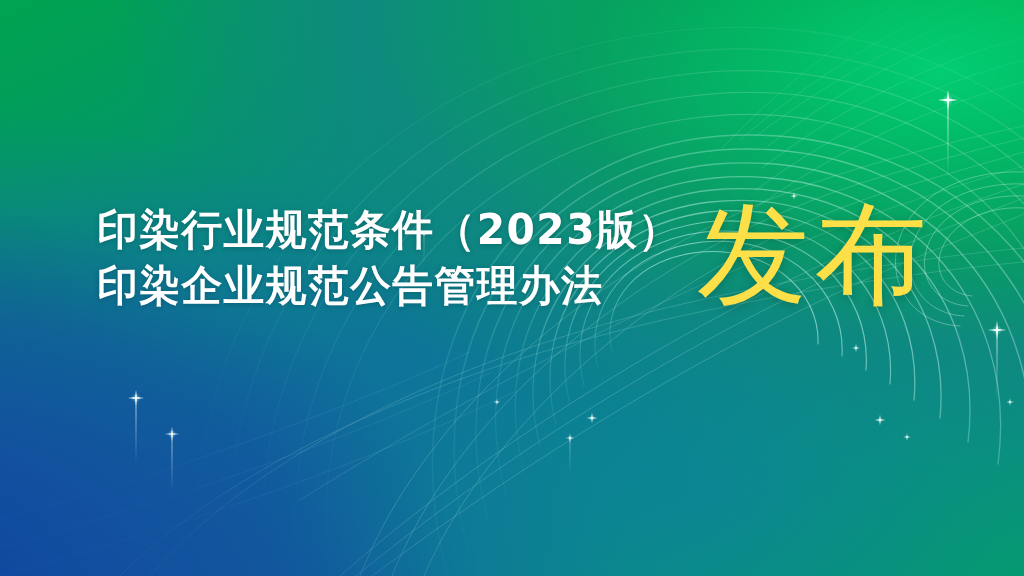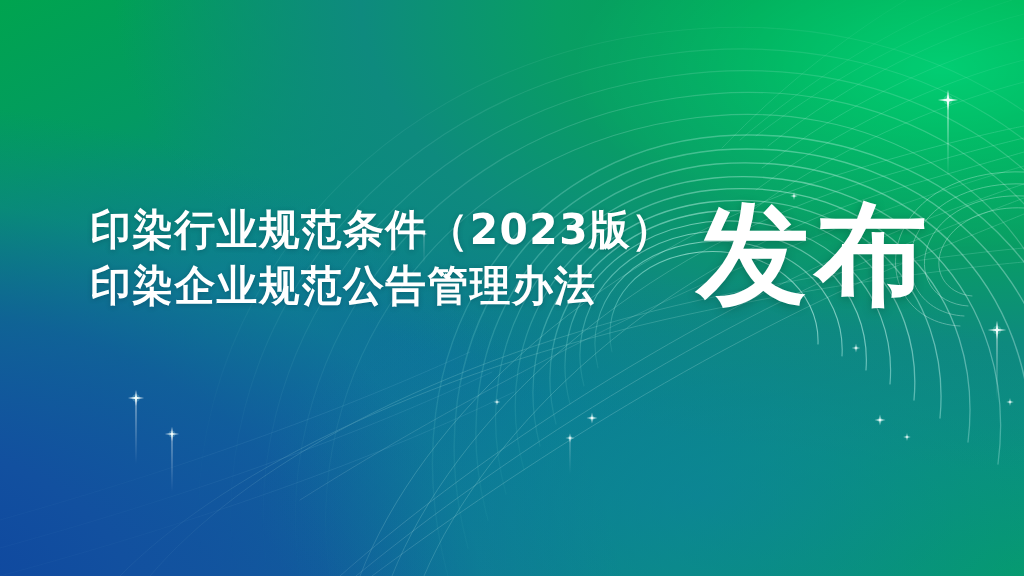--- a/index.html
+++ b/index.html
@@ -52,21 +52,21 @@
   .lines{position:absolute; inset:0;}
   .lines svg{width:100%; height:100%; display:block;}
 
   
   .sparkles{position:absolute; inset:0; pointer-events:none;}
   .sparkles svg{width:100%;height:100%;display:block;}
 
   
   .headline{
     position:absolute;
-    left:90px;
+    left:97px;
     top:202px;
     width:620px;
     z-index:6;
   }
   .hl-line{
     display:block;
     color:#ffffff;
     font-size:42px;
     line-height:56px;
     font-weight:700;
@@ -76,24 +76,24 @@
     font-family:"DejaVu Sans","Liberation Sans",sans-serif;
     transform:scaleX(0.97);
     transform-origin:left center;
   }
 
   .bigword{
     position:absolute;
     left:697px;
     top:198px;
     z-index:7;
-    color:#ffffff;
+    color:#fde047;
     font-size:112px;
     line-height:112px;
-    font-weight:700;
+    font-weight:400;
     letter-spacing:6px;
     white-space:nowrap;
     font-family:"DejaVu Sans","Liberation Sans",sans-serif;
     text-shadow:0 2px 10px rgba(0,60,45,0.35);
   }
 </style>
 </head>
 <body>
 
 <div id="banner">

